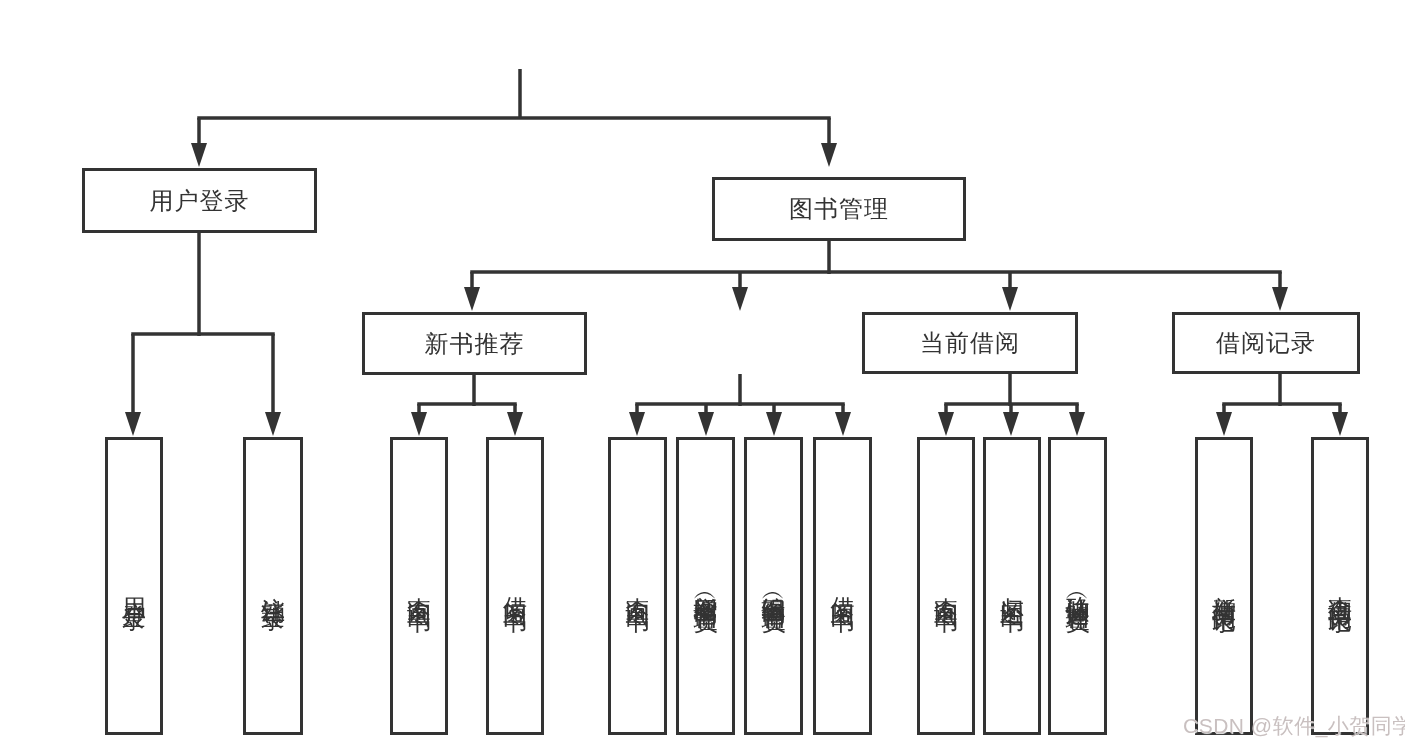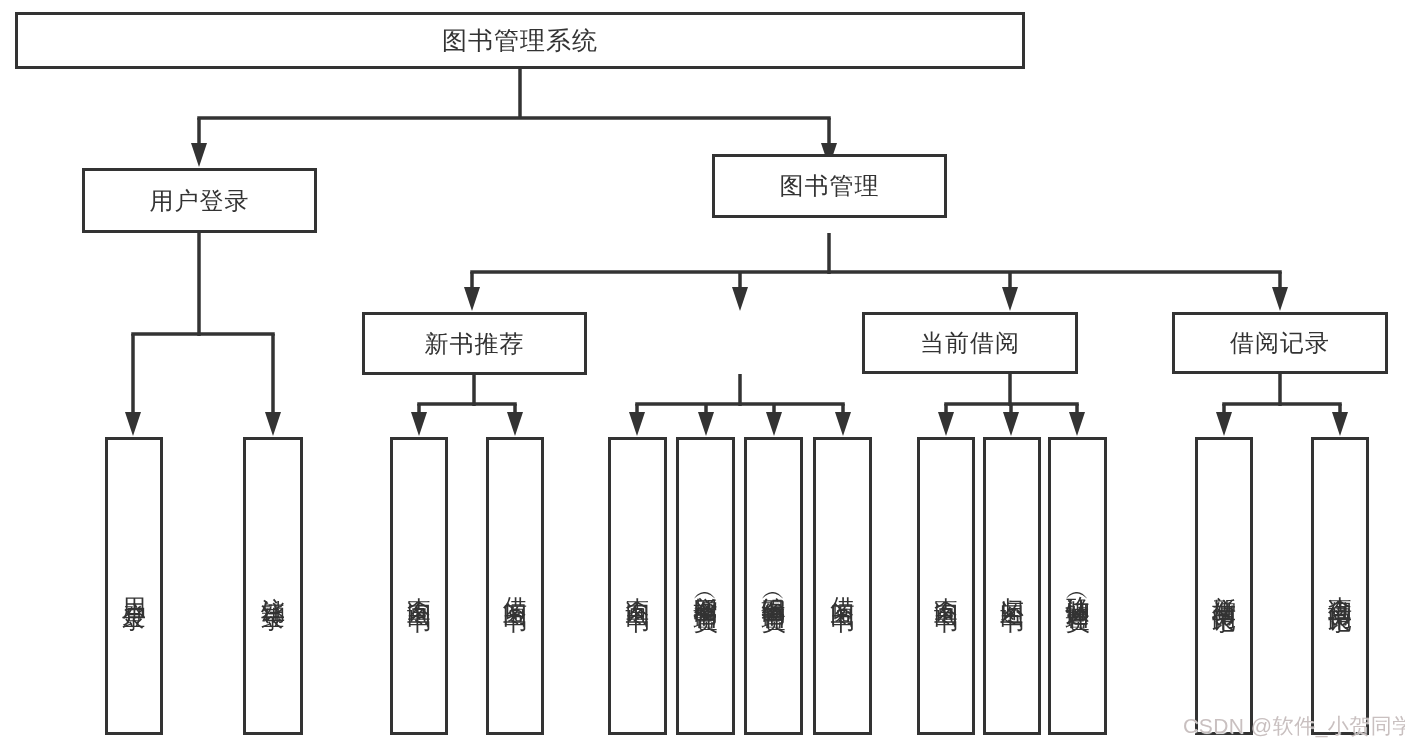--- a/index.html
+++ b/index.html
@@ -99,28 +99,27 @@
       <line x1="1011" y1="404" x2="1011" y2="418" stroke="#333333" stroke-width="3.5"></line>
       <polygon points="1003,412 1019,412 1011,436" fill="#333333"></polygon>
       <line x1="1077" y1="404" x2="1077" y2="418" stroke="#333333" stroke-width="3.5"></line>
       <polygon points="1069,412 1085,412 1077,436" fill="#333333"></polygon>
       <line x1="1224" y1="404" x2="1224" y2="418" stroke="#333333" stroke-width="3.5"></line>
       <polygon points="1216,412 1232,412 1224,436" fill="#333333"></polygon>
       <line x1="1340" y1="404" x2="1340" y2="418" stroke="#333333" stroke-width="3.5"></line>
       <polygon points="1332,412 1348,412 1340,436" fill="#333333"></polygon>
     </svg>
 
-  <div class="hnode root" style="left:15px;top:12px;width:1010px;height:57px;">图书管理系统</div>
 
   <div class="hnode" style="left:82px;top:168px;width:235px;height:65px;">用户登录</div>
-  <div class="hnode" style="left:712px;top:154px;width:235px;height:64px;">图书管理</div>
+  <div class="hnode" style="left:712px;top:177px;width:254px;height:64px;">图书管理</div>
 
   <div class="hnode" style="left:362px;top:312px;width:225px;height:63px;">新书推荐</div>
   <div class="hnode" style="left:862px;top:312px;width:216px;height:62px;">当前借阅</div>
-  <div class="hnode" style="left:1172px;top:312px;width:216px;height:62px;">借阅记录</div>
+  <div class="hnode" style="left:1172px;top:312px;width:188px;height:62px;">借阅记录</div>
 
   <div class="vnode" style="left:105px;width:58px;">用户登录</div>
   <div class="vnode" style="left:243px;width:60px;">注销登录</div>
 
   <div class="vnode" style="left:390px;width:58px;">查询图书</div>
   <div class="vnode" style="left:486px;width:58px;">借阅图书</div>
 
   <div class="vnode" style="left:608px;width:59px;">查询图书</div>
   <div class="vnode" style="left:676px;width:59px;letter-spacing:2px;">新增图书（管理员）</div>
   <div class="vnode" style="left:744px;width:59px;letter-spacing:2px;">编辑图书（管理员）</div>

